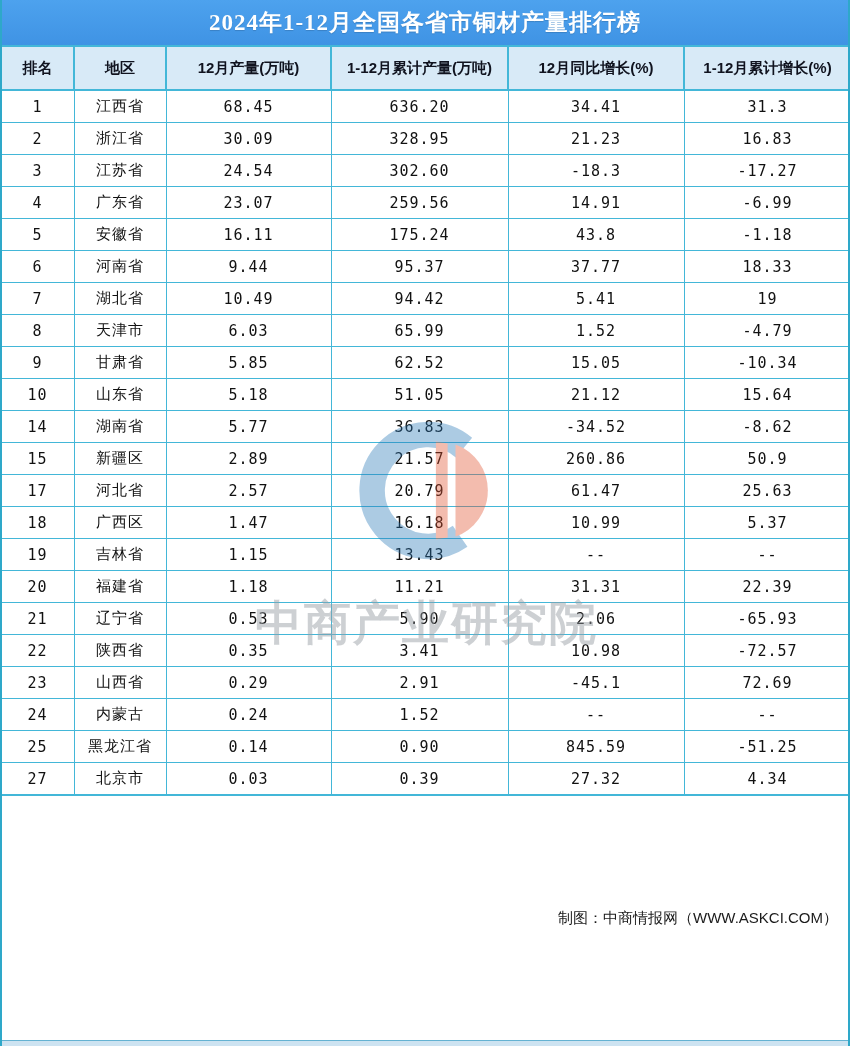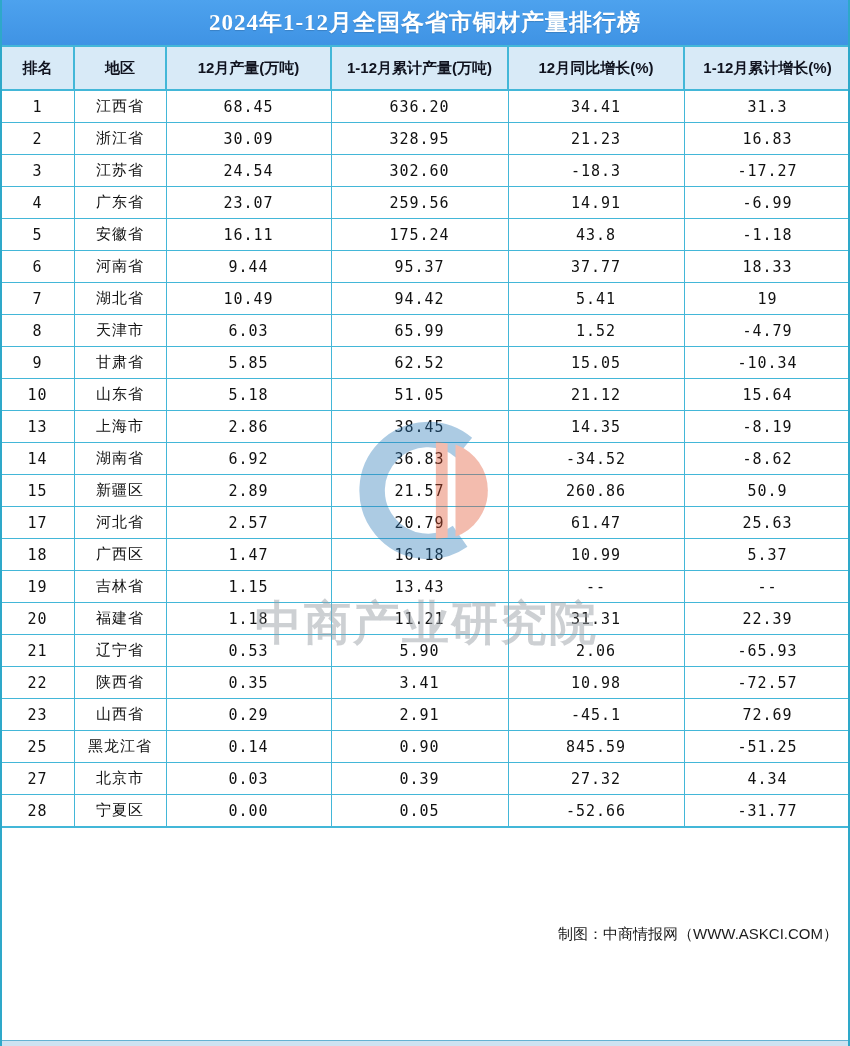--- a/index.html
+++ b/index.html
@@ -177,31 +177,23 @@
         </tr>
         <tr>
           <td>10</td>
           <td>山东省</td>
           <td>5.18</td>
           <td>51.05</td>
           <td>21.12</td>
           <td>15.64</td>
         </tr>
         <tr>
-          <td>13</td>
-          <td>上海市</td>
-          <td>2.86</td>
-          <td>38.45</td>
-          <td>14.35</td>
-          <td>-8.19</td>
-        </tr>
-        <tr>
           <td>14</td>
           <td>湖南省</td>
-          <td>6.92</td>
+          <td>5.77</td>
           <td>36.83</td>
           <td>-34.52</td>
           <td>-8.62</td>
         </tr>
         <tr>
           <td>15</td>
           <td>新疆区</td>
           <td>2.89</td>
           <td>21.57</td>
           <td>260.86</td>
@@ -257,42 +249,42 @@
         </tr>
         <tr>
           <td>23</td>
           <td>山西省</td>
           <td>0.29</td>
           <td>2.91</td>
           <td>-45.1</td>
           <td>72.69</td>
         </tr>
         <tr>
+          <td>24</td>
+          <td>内蒙古</td>
+          <td>0.24</td>
+          <td>1.52</td>
+          <td>--</td>
+          <td>--</td>
+        </tr>
+        <tr>
           <td>25</td>
           <td>黑龙江省</td>
           <td>0.14</td>
           <td>0.90</td>
           <td>845.59</td>
           <td>-51.25</td>
         </tr>
         <tr>
           <td>27</td>
           <td>北京市</td>
           <td>0.03</td>
           <td>0.39</td>
           <td>27.32</td>
           <td>4.34</td>
-        </tr>
-        <tr>
-          <td>28</td>
-          <td>宁夏区</td>
-          <td>0.00</td>
-          <td>0.05</td>
-          <td>-52.66</td>
-          <td>-31.77</td>
         </tr>
       </tbody>
   </table>
 
   <div class="footer-row">
     <span>制图：中商情报网（WWW.ASKCI.COM）</span>
   </div>
 
   <div class="bottom-strip"></div>
 

